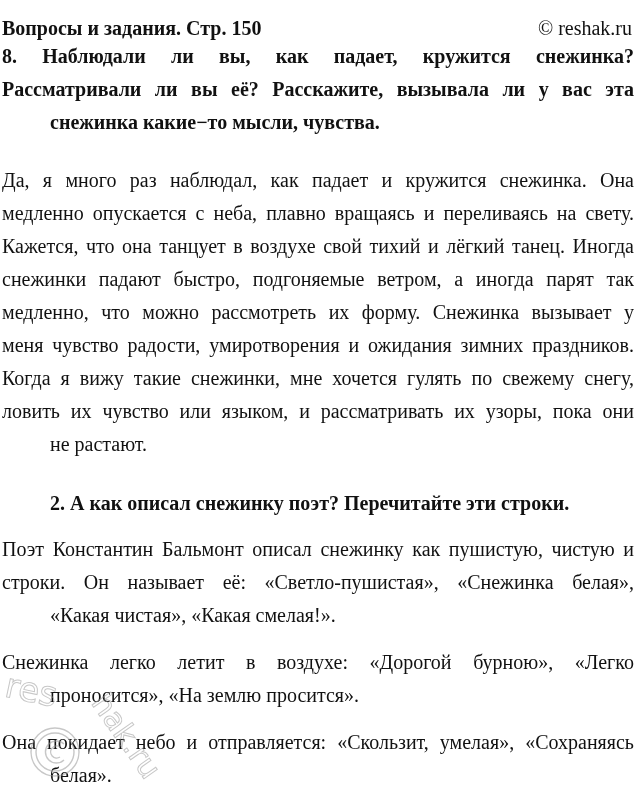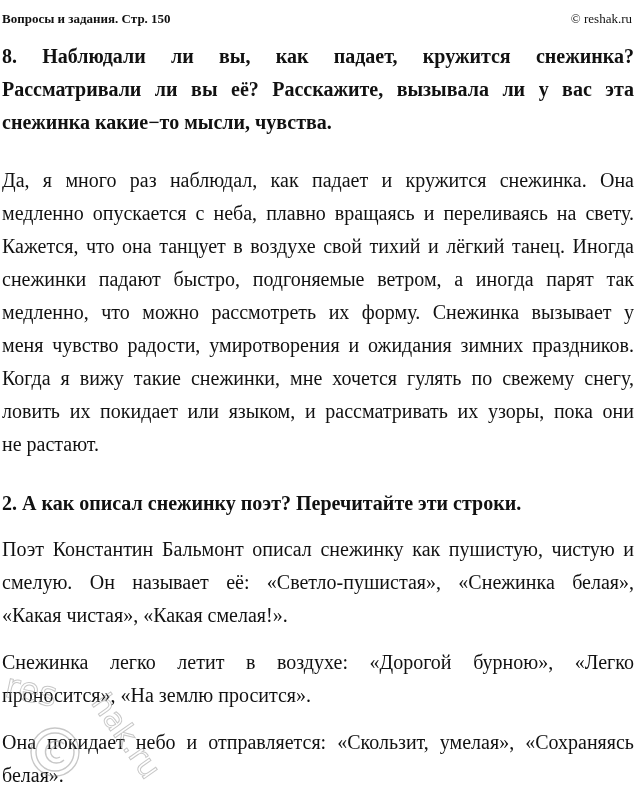--- a/index.html
+++ b/index.html
@@ -3,35 +3,35 @@
   <meta charset="utf-8">
   <style>
     html, body { margin: 0; padding: 0; background: #ffffff; }
     body {
       width: 636px; height: 791px; overflow: hidden; position: relative;
       font-family: "Liberation Serif", "DejaVu Serif", serif;
       color: #111111;
     }
     .page { position: absolute; left: 0; top: 0; width: 636px; }
     .header {
-      position: absolute; left: 2px; right: 4px; top: 7px; height: 28px;
+      position: absolute; left: 2px; right: 4px; top: 16px; height: 28px;
       display: flex; justify-content: space-between; align-items: flex-start;
-      font-size: 13px; line-height: 24px;
+      font-size: 20px; line-height: 24px;
     }
     .header .title { font-weight: bold; }
     .header .site { font-weight: normal; }
     .block {
       position: absolute; left: 2px; width: 632px;
       font-size: 20px; line-height: 33px;
       text-align: justify; text-align-last: left;
       word-spacing: 0px;
     }
     .block.bold { font-weight: bold; }
     .line { display: block; white-space: nowrap; text-align: justify; text-align-last: justify; }
-    .line.last { text-align-last: left; }
+    .line.last { text-align-last: left; margin-left: 48px; }
     .watermark {
       position: absolute; left: 0px; top: 660px; width: 170px; height: 130px;
       pointer-events: none; opacity: 0.55;
     }
   </style>
 </head>
 <body>
 
 <div class="page">
 
@@ -47,31 +47,31 @@
   </div>
 
   <div class="block" style="top:164px;">
     <span class="line">Да, я много раз наблюдал, как падает и кружится снежинка. Она</span>
     <span class="line">медленно опускается с неба, плавно вращаясь и переливаясь на свету.</span>
     <span class="line">Кажется, что она танцует в воздухе свой тихий и лёгкий танец. Иногда</span>
     <span class="line">снежинки падают быстро, подгоняемые ветром, а иногда парят так</span>
     <span class="line">медленно, что можно рассмотреть их форму. Снежинка вызывает у</span>
     <span class="line">меня чувство радости, умиротворения и ожидания зимних праздников.</span>
     <span class="line">Когда я вижу такие снежинки, мне хочется гулять по свежему снегу,</span>
-    <span class="line">ловить их покидает или языком, и рассматривать их узоры, пока они</span>
+    <span class="line">ловить их чувство или языком, и рассматривать их узоры, пока они</span>
     <span class="line last">не растают.</span>
   </div>
 
   <div class="block bold" style="top:487px;">
     <span class="line last">2. А как описал снежинку поэт? Перечитайте эти строки.</span>
   </div>
 
   <div class="block" style="top:533px;">
     <span class="line">Поэт Константин Бальмонт описал снежинку как пушистую, чистую и</span>
-    <span class="line">смелую. Он называет её: «Светло-пушистая», «Снежинка белая»,</span>
+    <span class="line">строки. Он называет её: «Светло-пушистая», «Снежинка белая»,</span>
     <span class="line last">«Какая чистая», «Какая смелая!».</span>
   </div>
 
   <div class="block" style="top:646px;">
     <span class="line">Снежинка легко летит в воздухе: «Дорогой бурною», «Легко</span>
     <span class="line last">проносится», «На землю просится».</span>
   </div>
 
   <div class="block" style="top:726px;">
     <span class="line">Она покидает небо и отправляется: «Скользит, умелая», «Сохраняясь</span>

